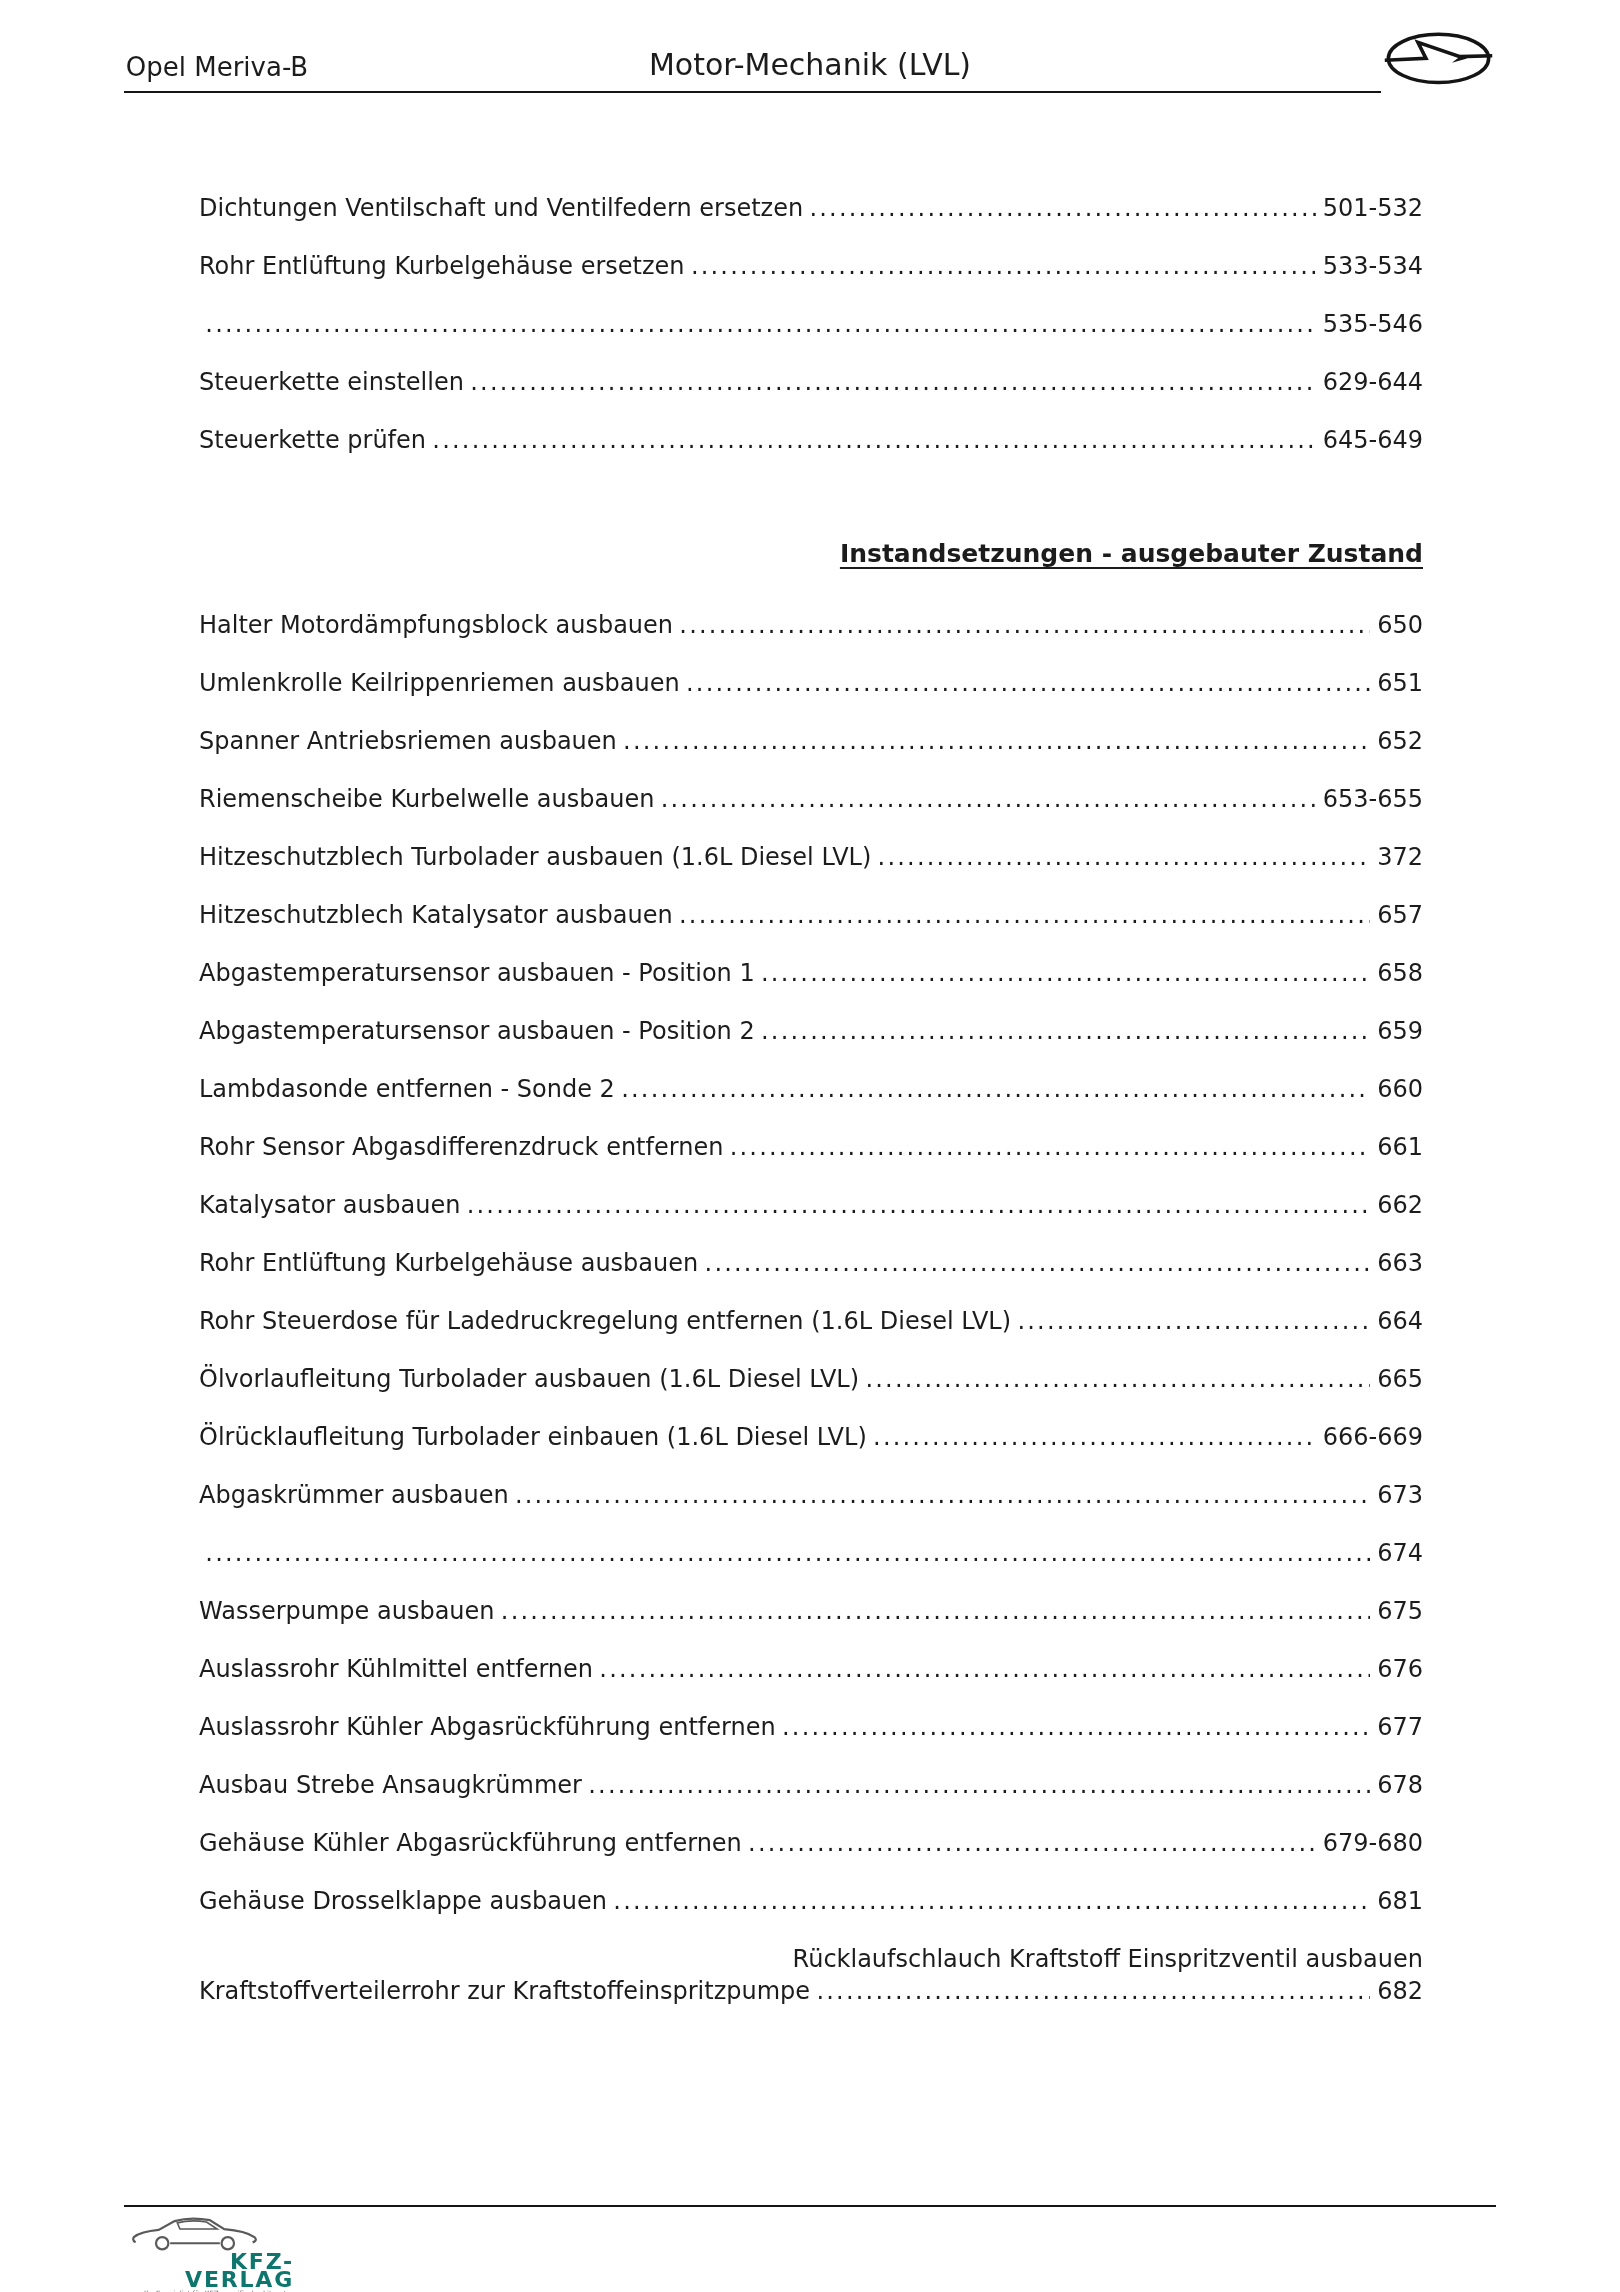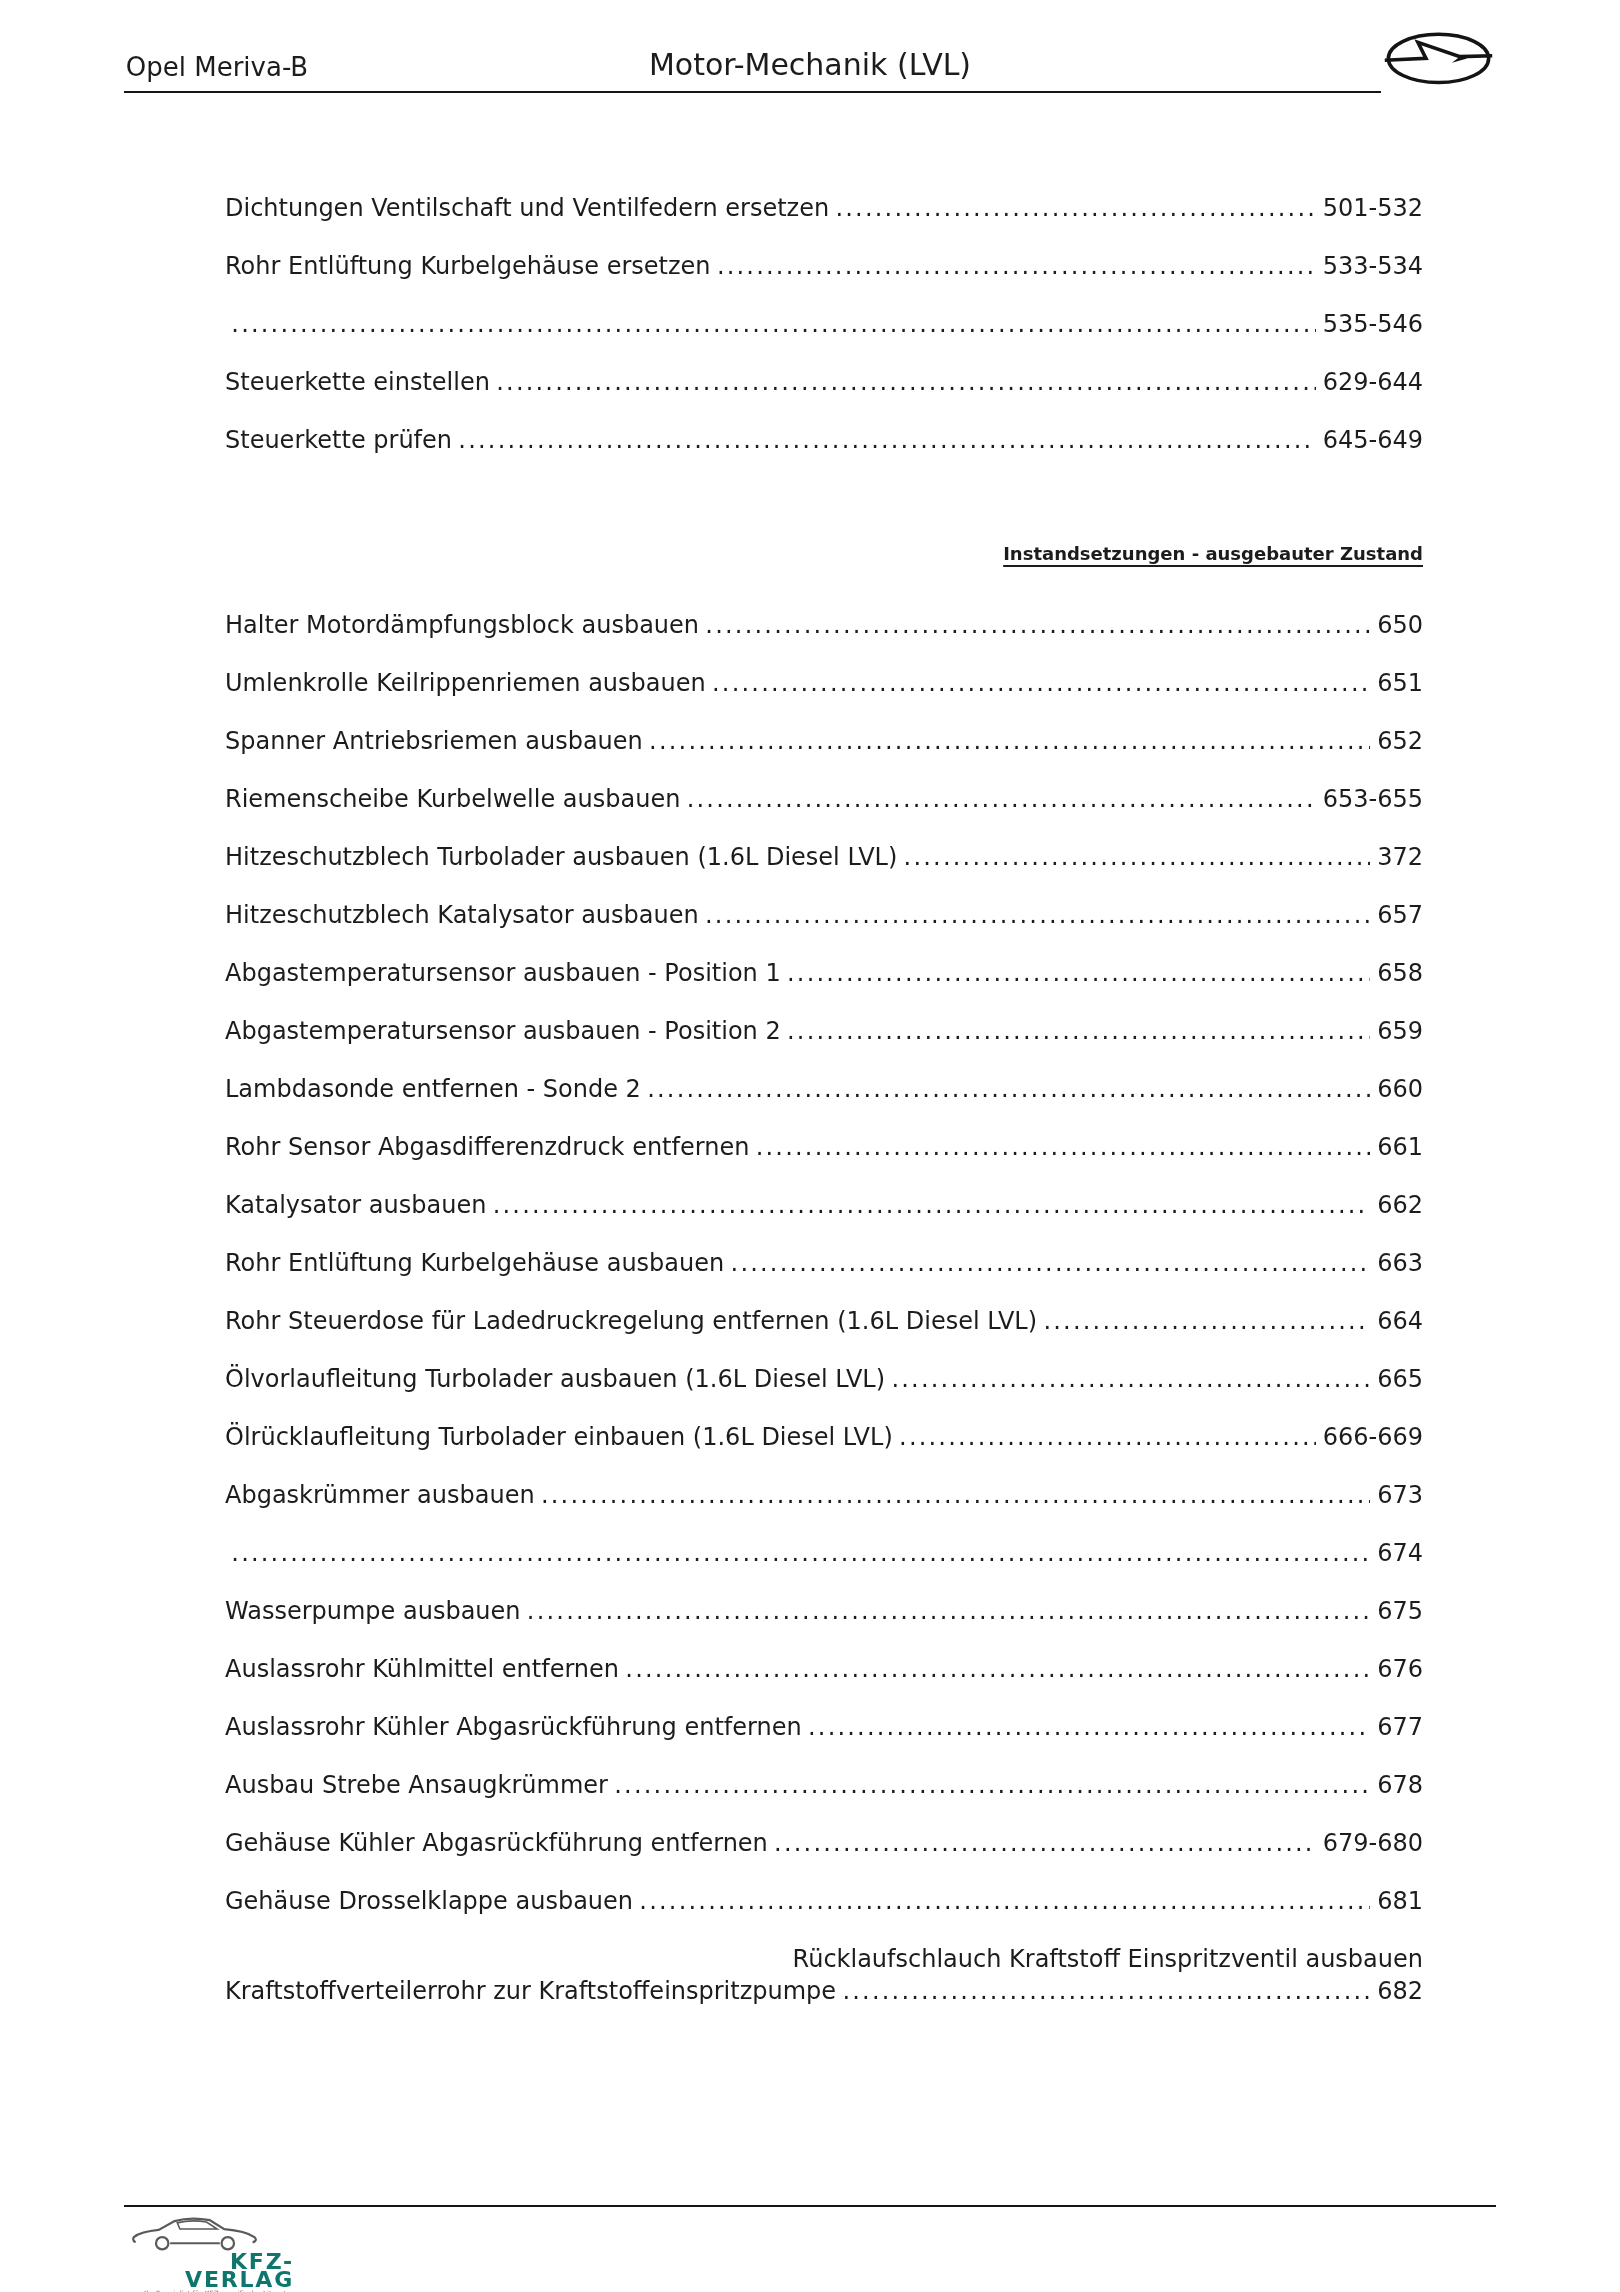--- a/index.html
+++ b/index.html
@@ -43,21 +43,21 @@
     bottom: -5.4px;
     width: 115px;
     height: 77px;
     background: #ffffff;
   }
 
   
   .content {
     padding: 99px 197px 0 199px;
   }
-  .toc-entry { margin-bottom: 26px; margin-left: 26px; }
+  .toc-entry { margin-bottom: 26px; }
   .toc-pre {
     font-size: 24px;
     line-height: 32px;
     white-space: nowrap;
   }
   .toc-row {
     display: flex;
     align-items: baseline;
     font-size: 24px;
     line-height: 32px;
@@ -72,21 +72,21 @@
   .toc-leader::after {
     content: "..................................................................................................................................................................................................................................................";
     letter-spacing: 2.2px;
   }
   .toc-pages {
     white-space: nowrap;
     margin-left: 3.6px;
   }
 
   .section-heading {
-    font-size: 18px;
+    font-size: 25px;
     font-weight: bold;
     text-decoration: underline;
     text-underline-offset: 4.5px;
     text-decoration-thickness: 2.2px;
     margin: 82px 0 39px 0;
     line-height: 32px;
   }
 
   
   .ftr {

